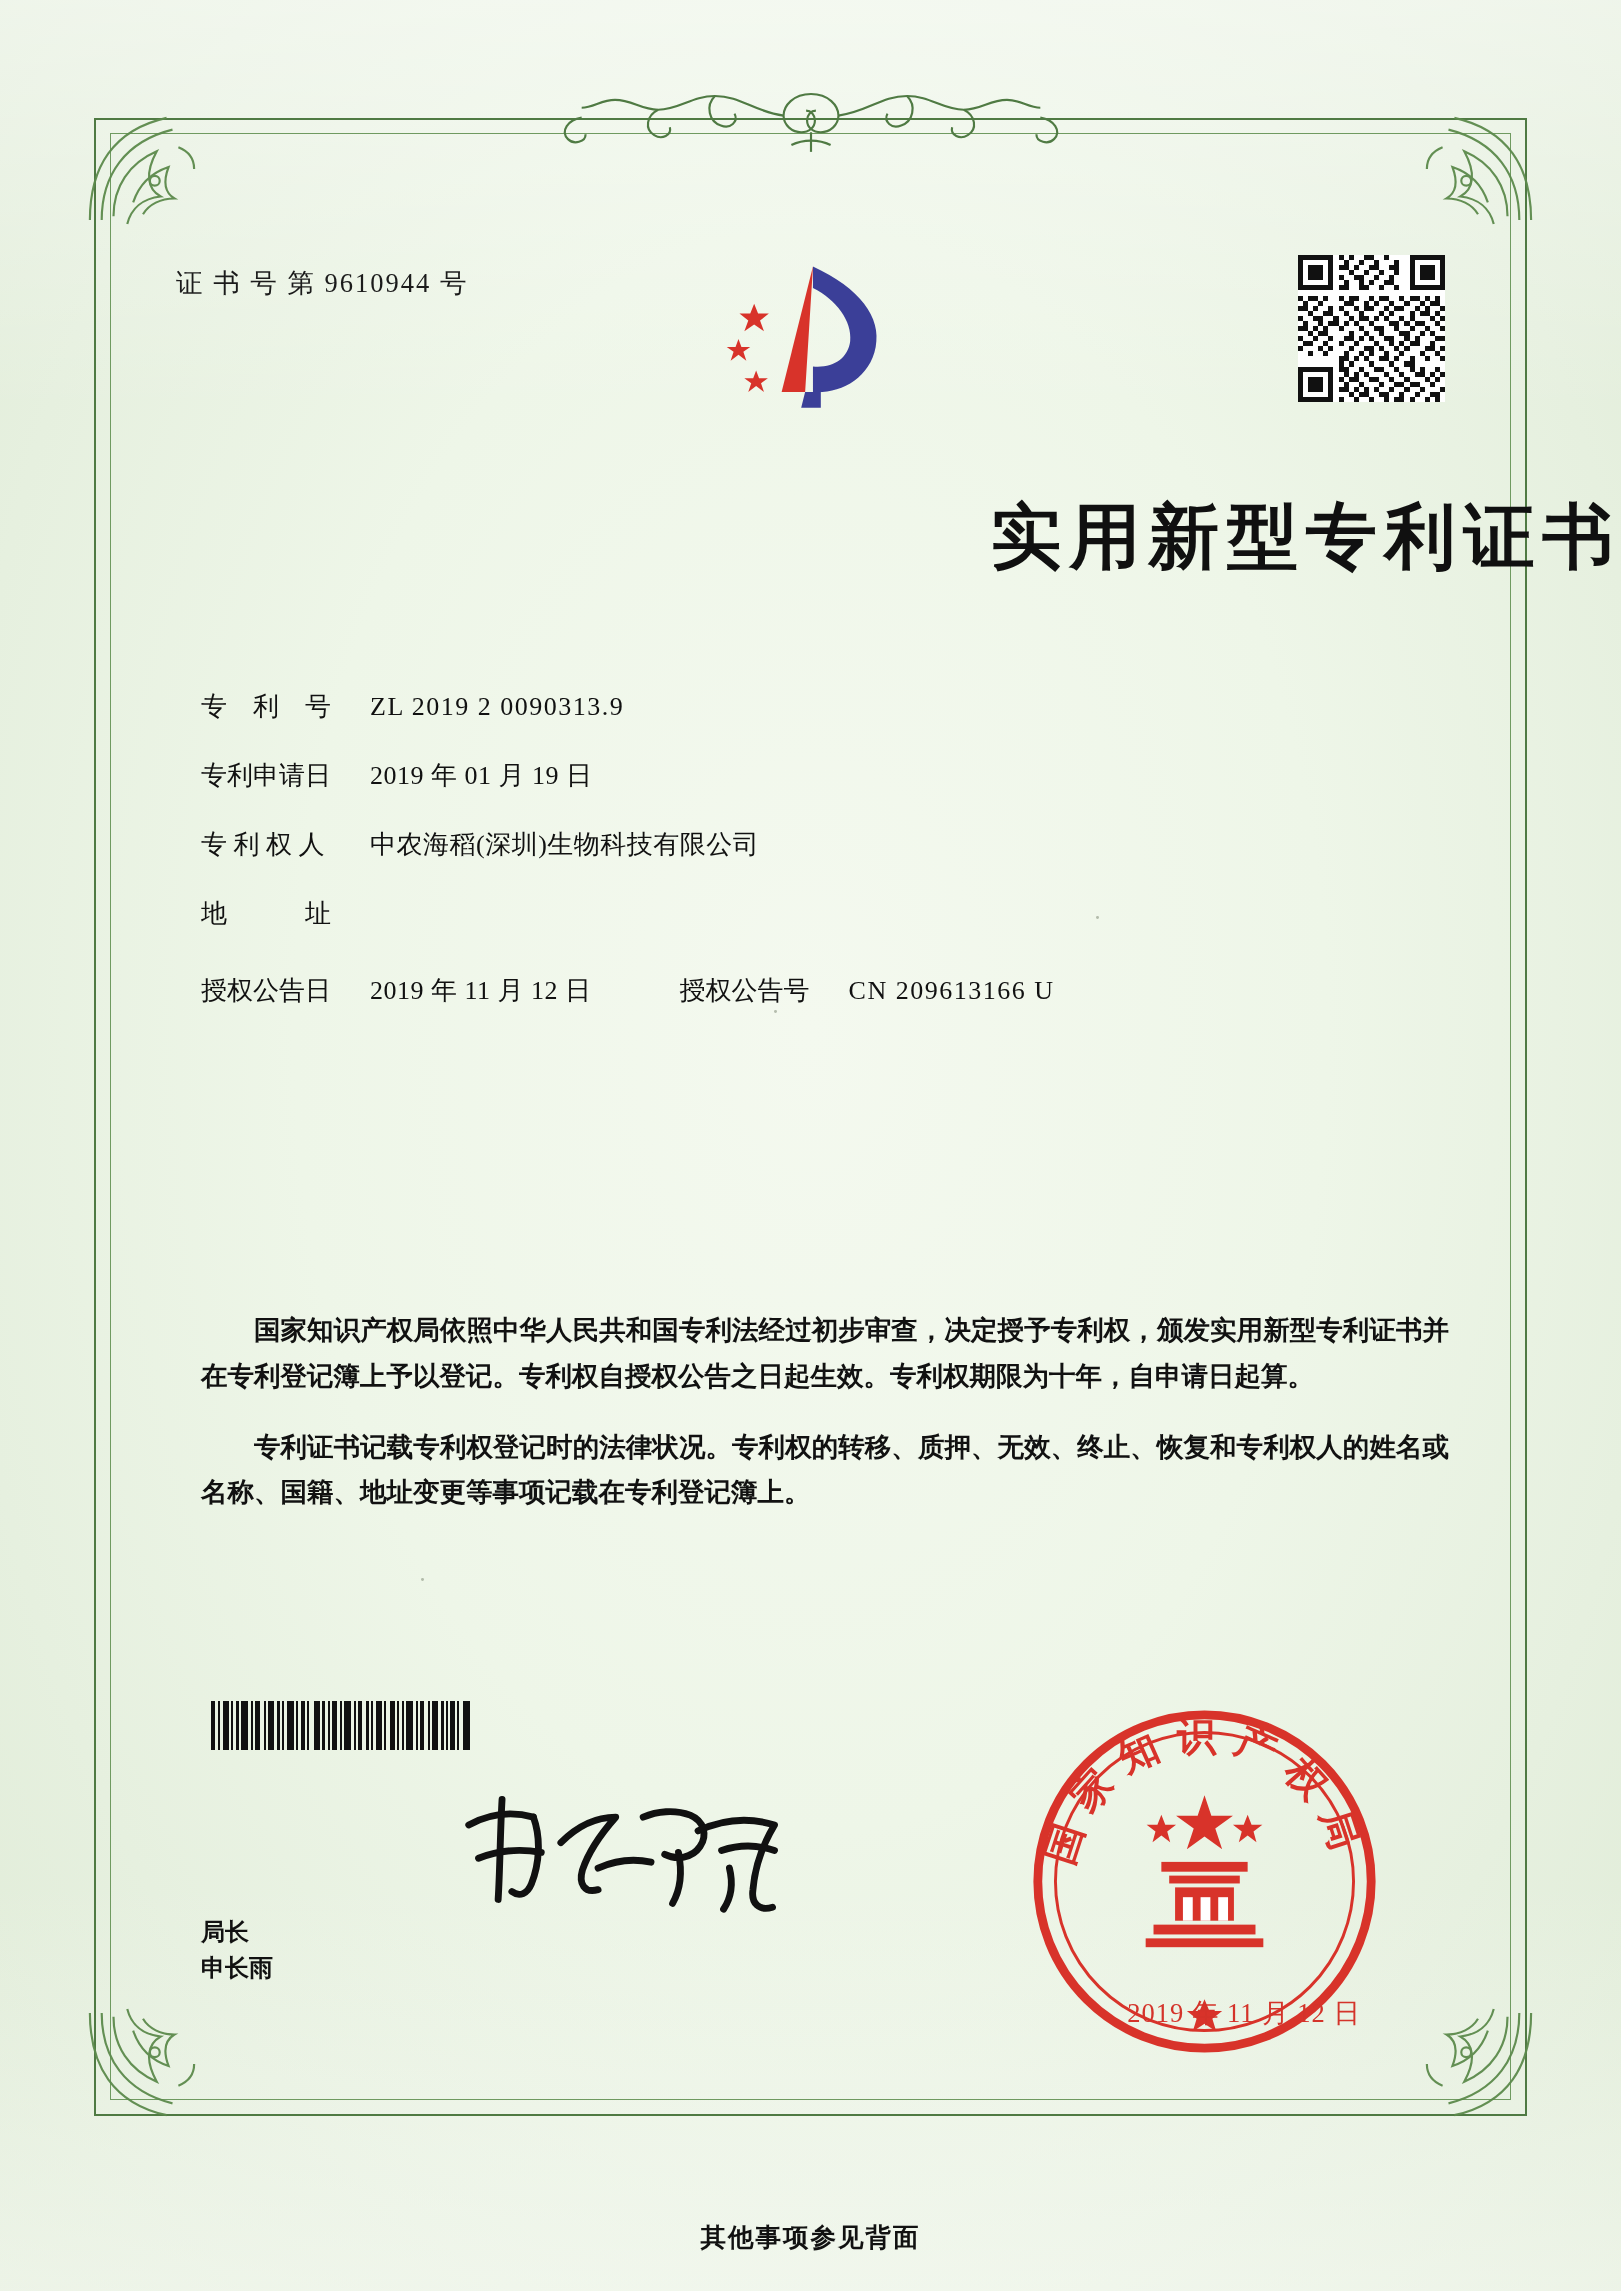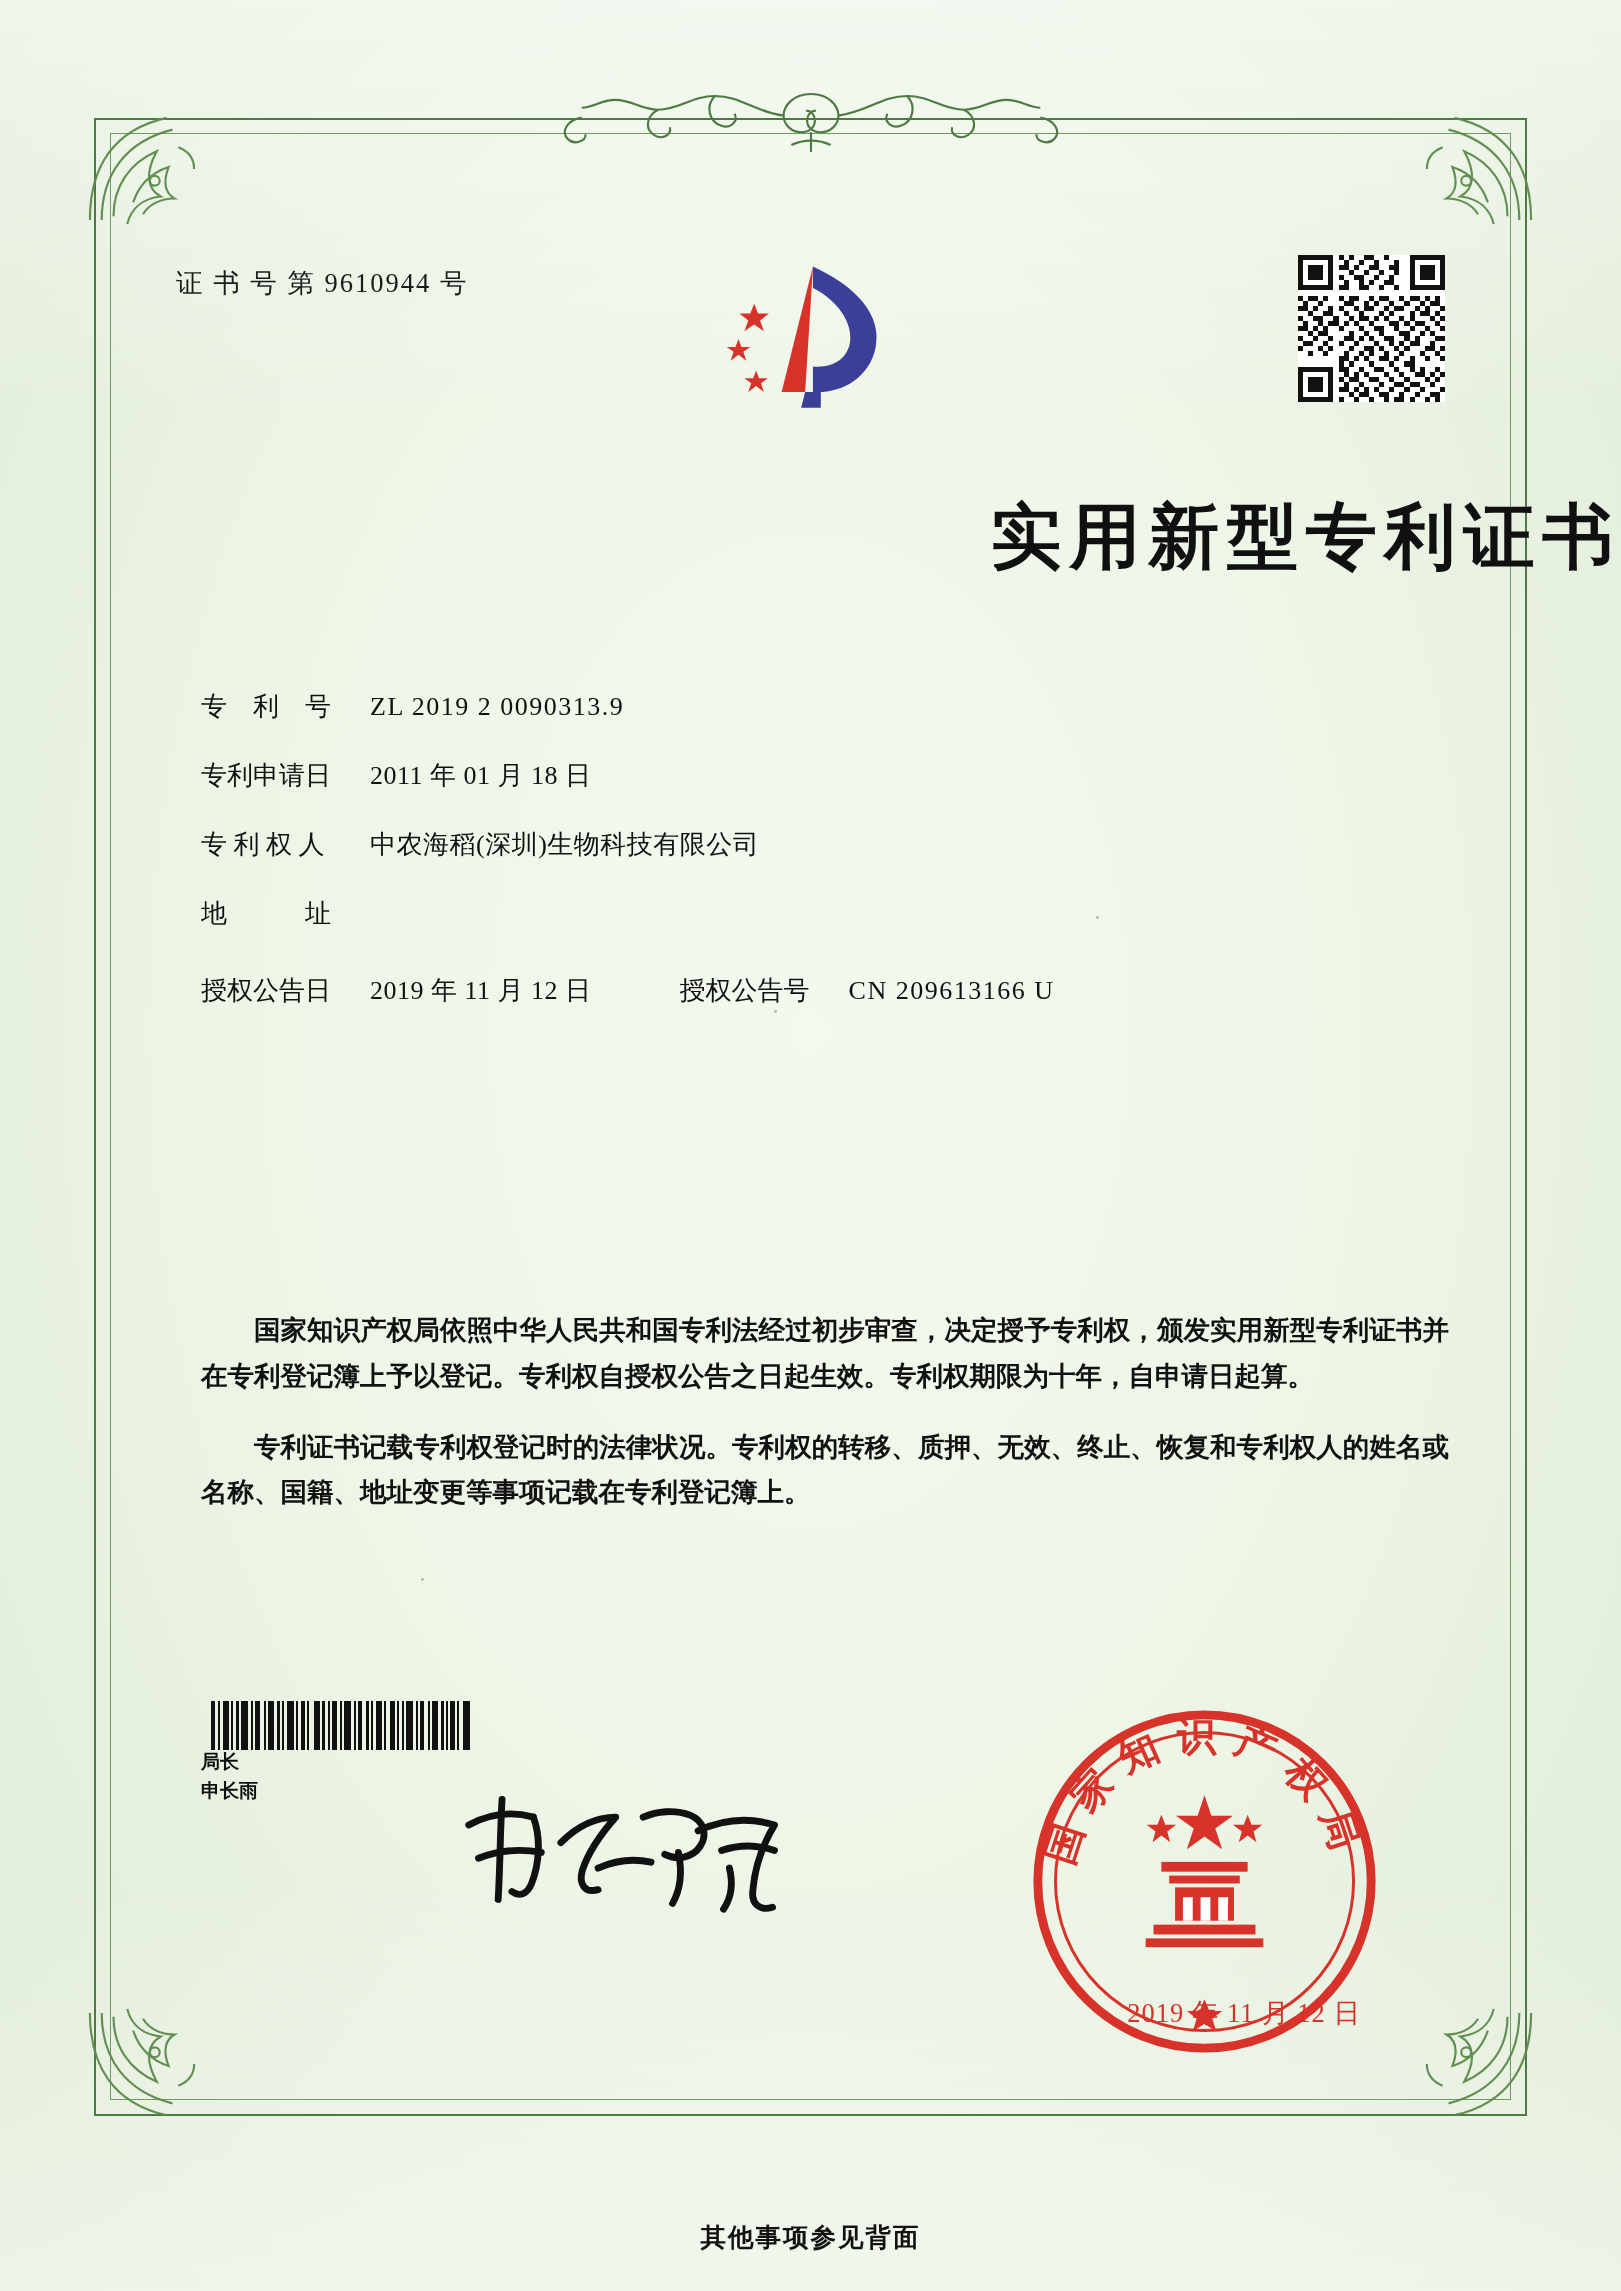--- a/index.html
+++ b/index.html
@@ -119,22 +119,22 @@
   
   .barcode{
     position:absolute;left:211px;top:1701px;
     width:382px;height:49px;
     display:flex;align-items:stretch;
   }
   .barcode i{display:block;height:100%;background:#111;}
 
   
   .sig-label{
-    position:absolute;left:201px;top:1748px;
-    font-size:19px;font-weight:bold;color:#111;
+    position:absolute;left:201px;top:1914px;
+    font-size:24px;font-weight:bold;color:#111;
     line-height:1.5;
     font-family:"Liberation Sans", sans-serif;
   }
   .sig-hand{
     position:absolute;left:451px;top:1774px;
     width:353px;height:147px;
   }
   .sig-hand svg{width:100%;height:100%;display:block;}
 
   
@@ -489,21 +489,21 @@
 
 
 
     <div class="frow">
       <span class="flabel">专　利　号</span>
       <span class="fvalue mono">ZL 2019 2 0090313.9</span>
     </div>
 
     <div class="frow">
       <span class="flabel">专利申请日</span>
-      <span class="fvalue">2011 年 01 月 18 日</span>
+      <span class="fvalue">2019 年 01 月 19 日</span>
     </div>
 
     <div class="frow">
       <span class="flabel">专 利 权 人</span>
       <span class="fvalue">中农海稻(深圳)生物科技有限公司</span>
     </div>
 
     <div class="frow">
       <span class="flabel">地　　　址</span>
     </div>

